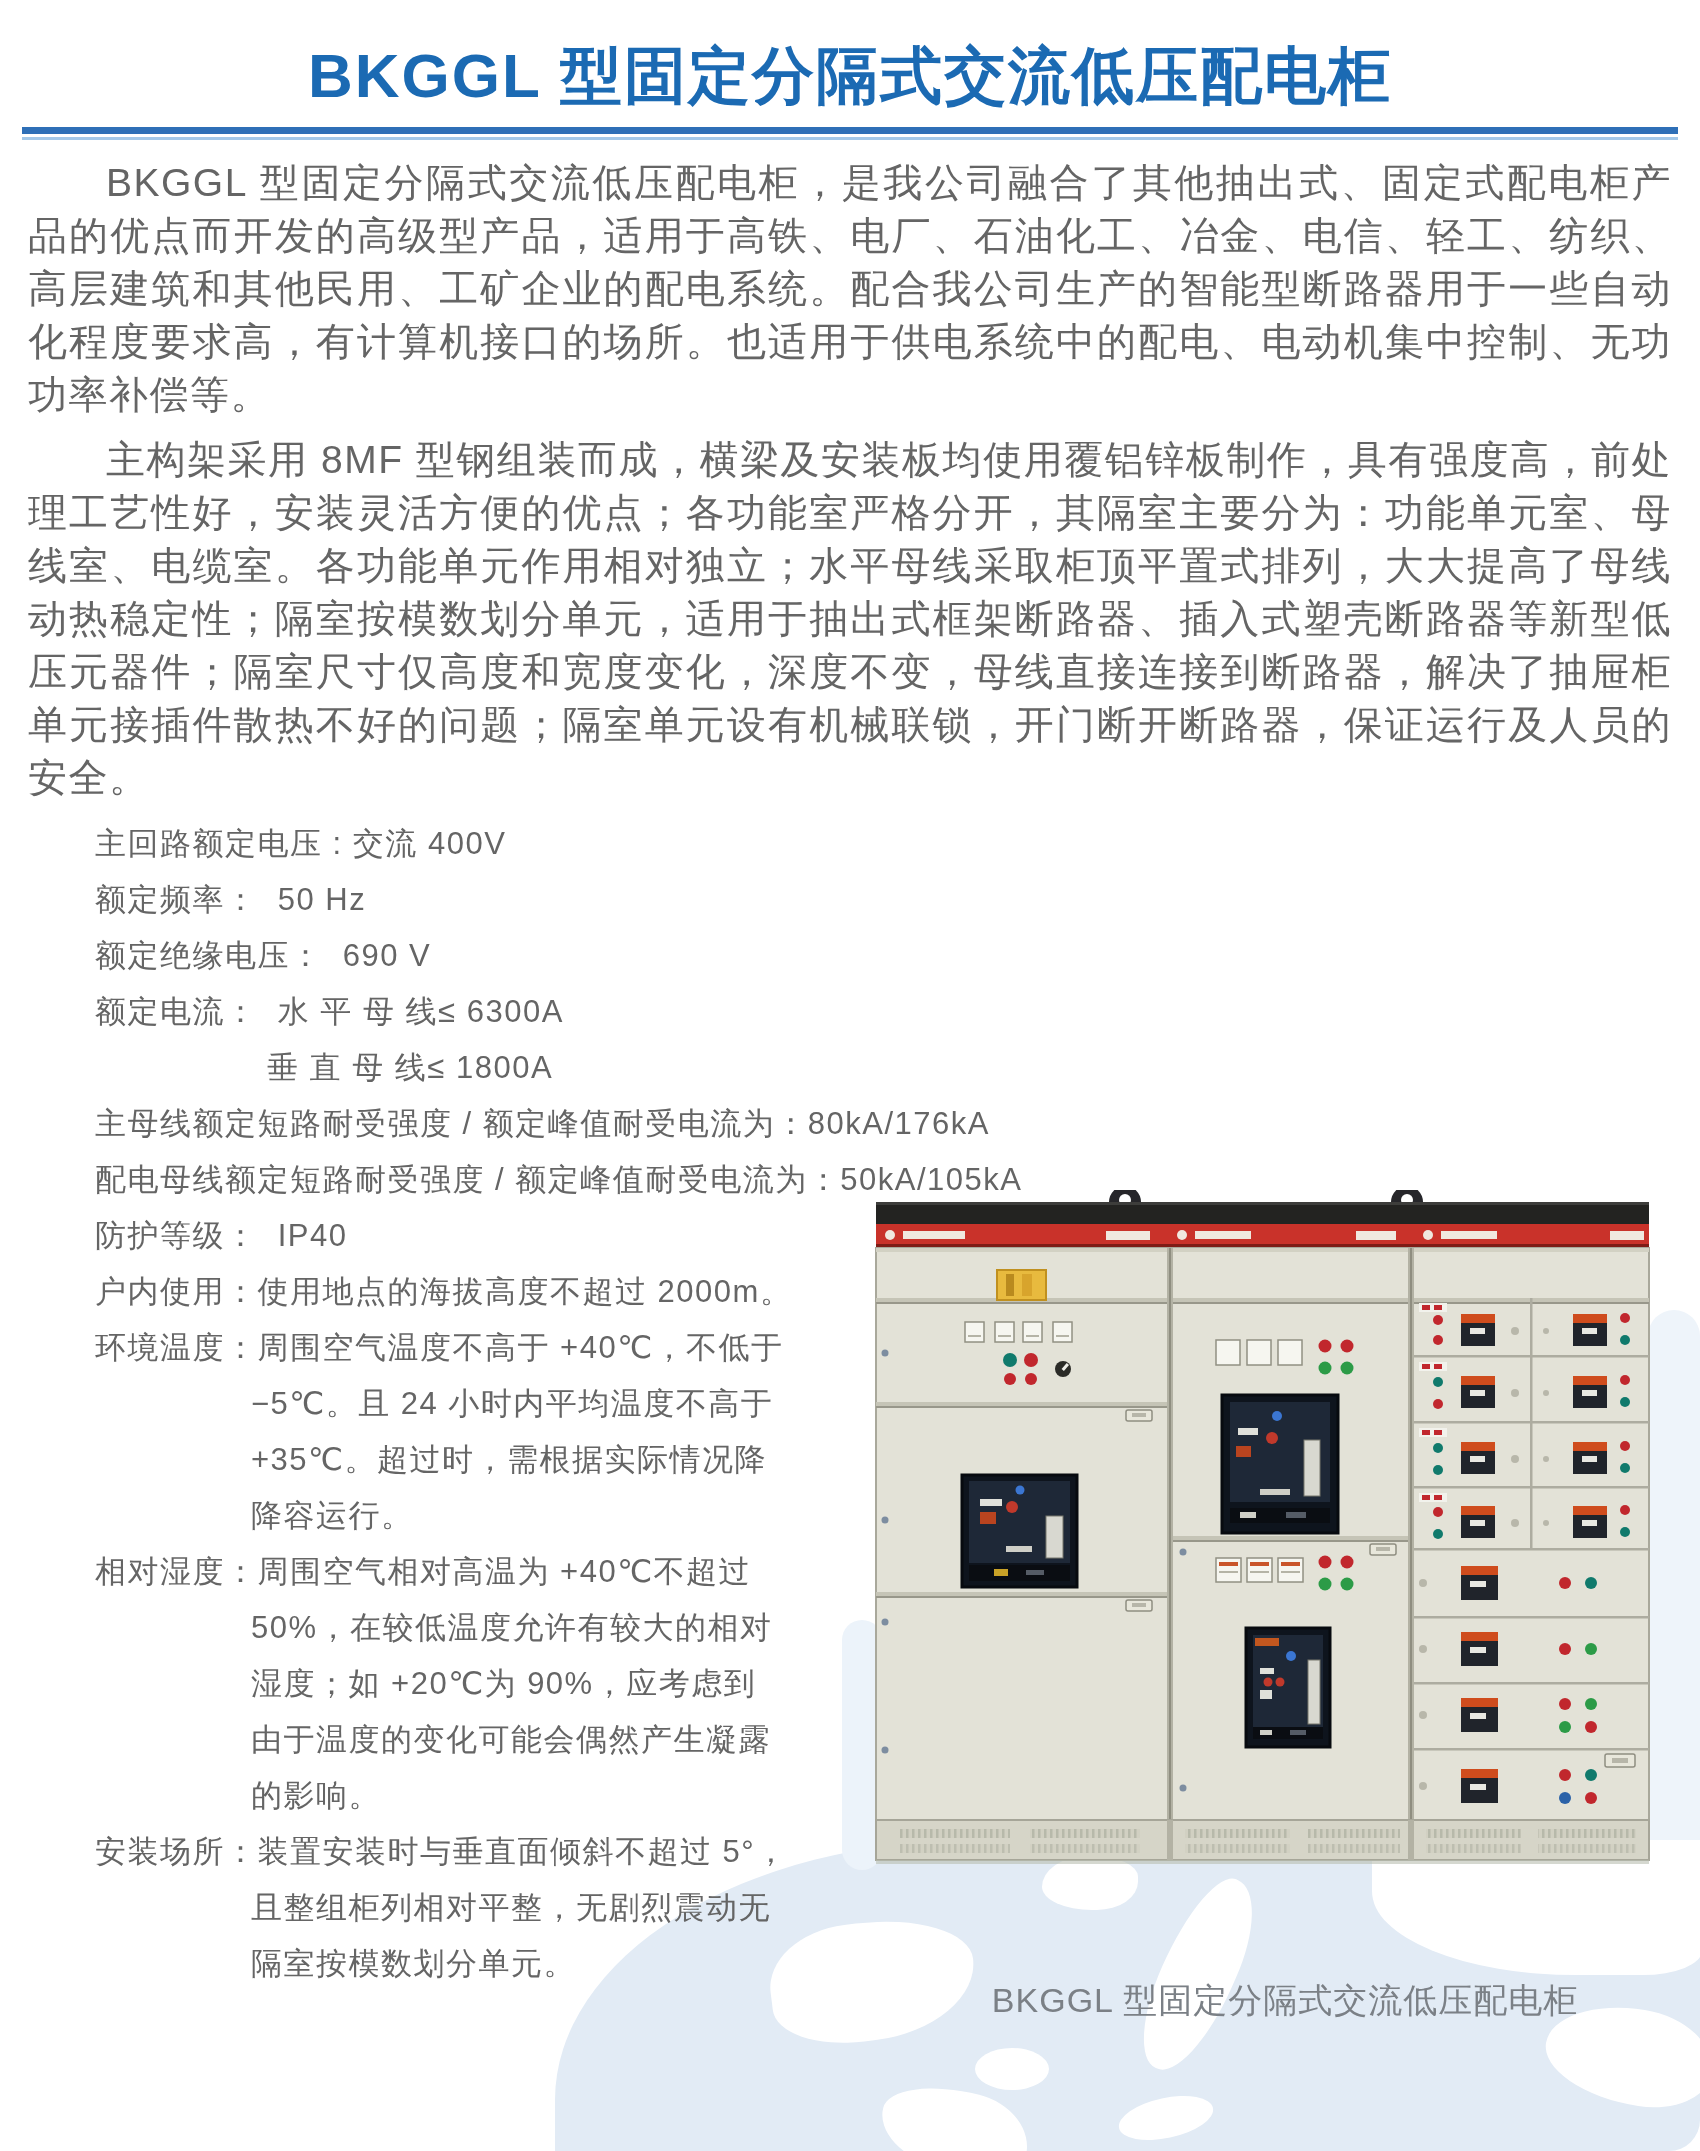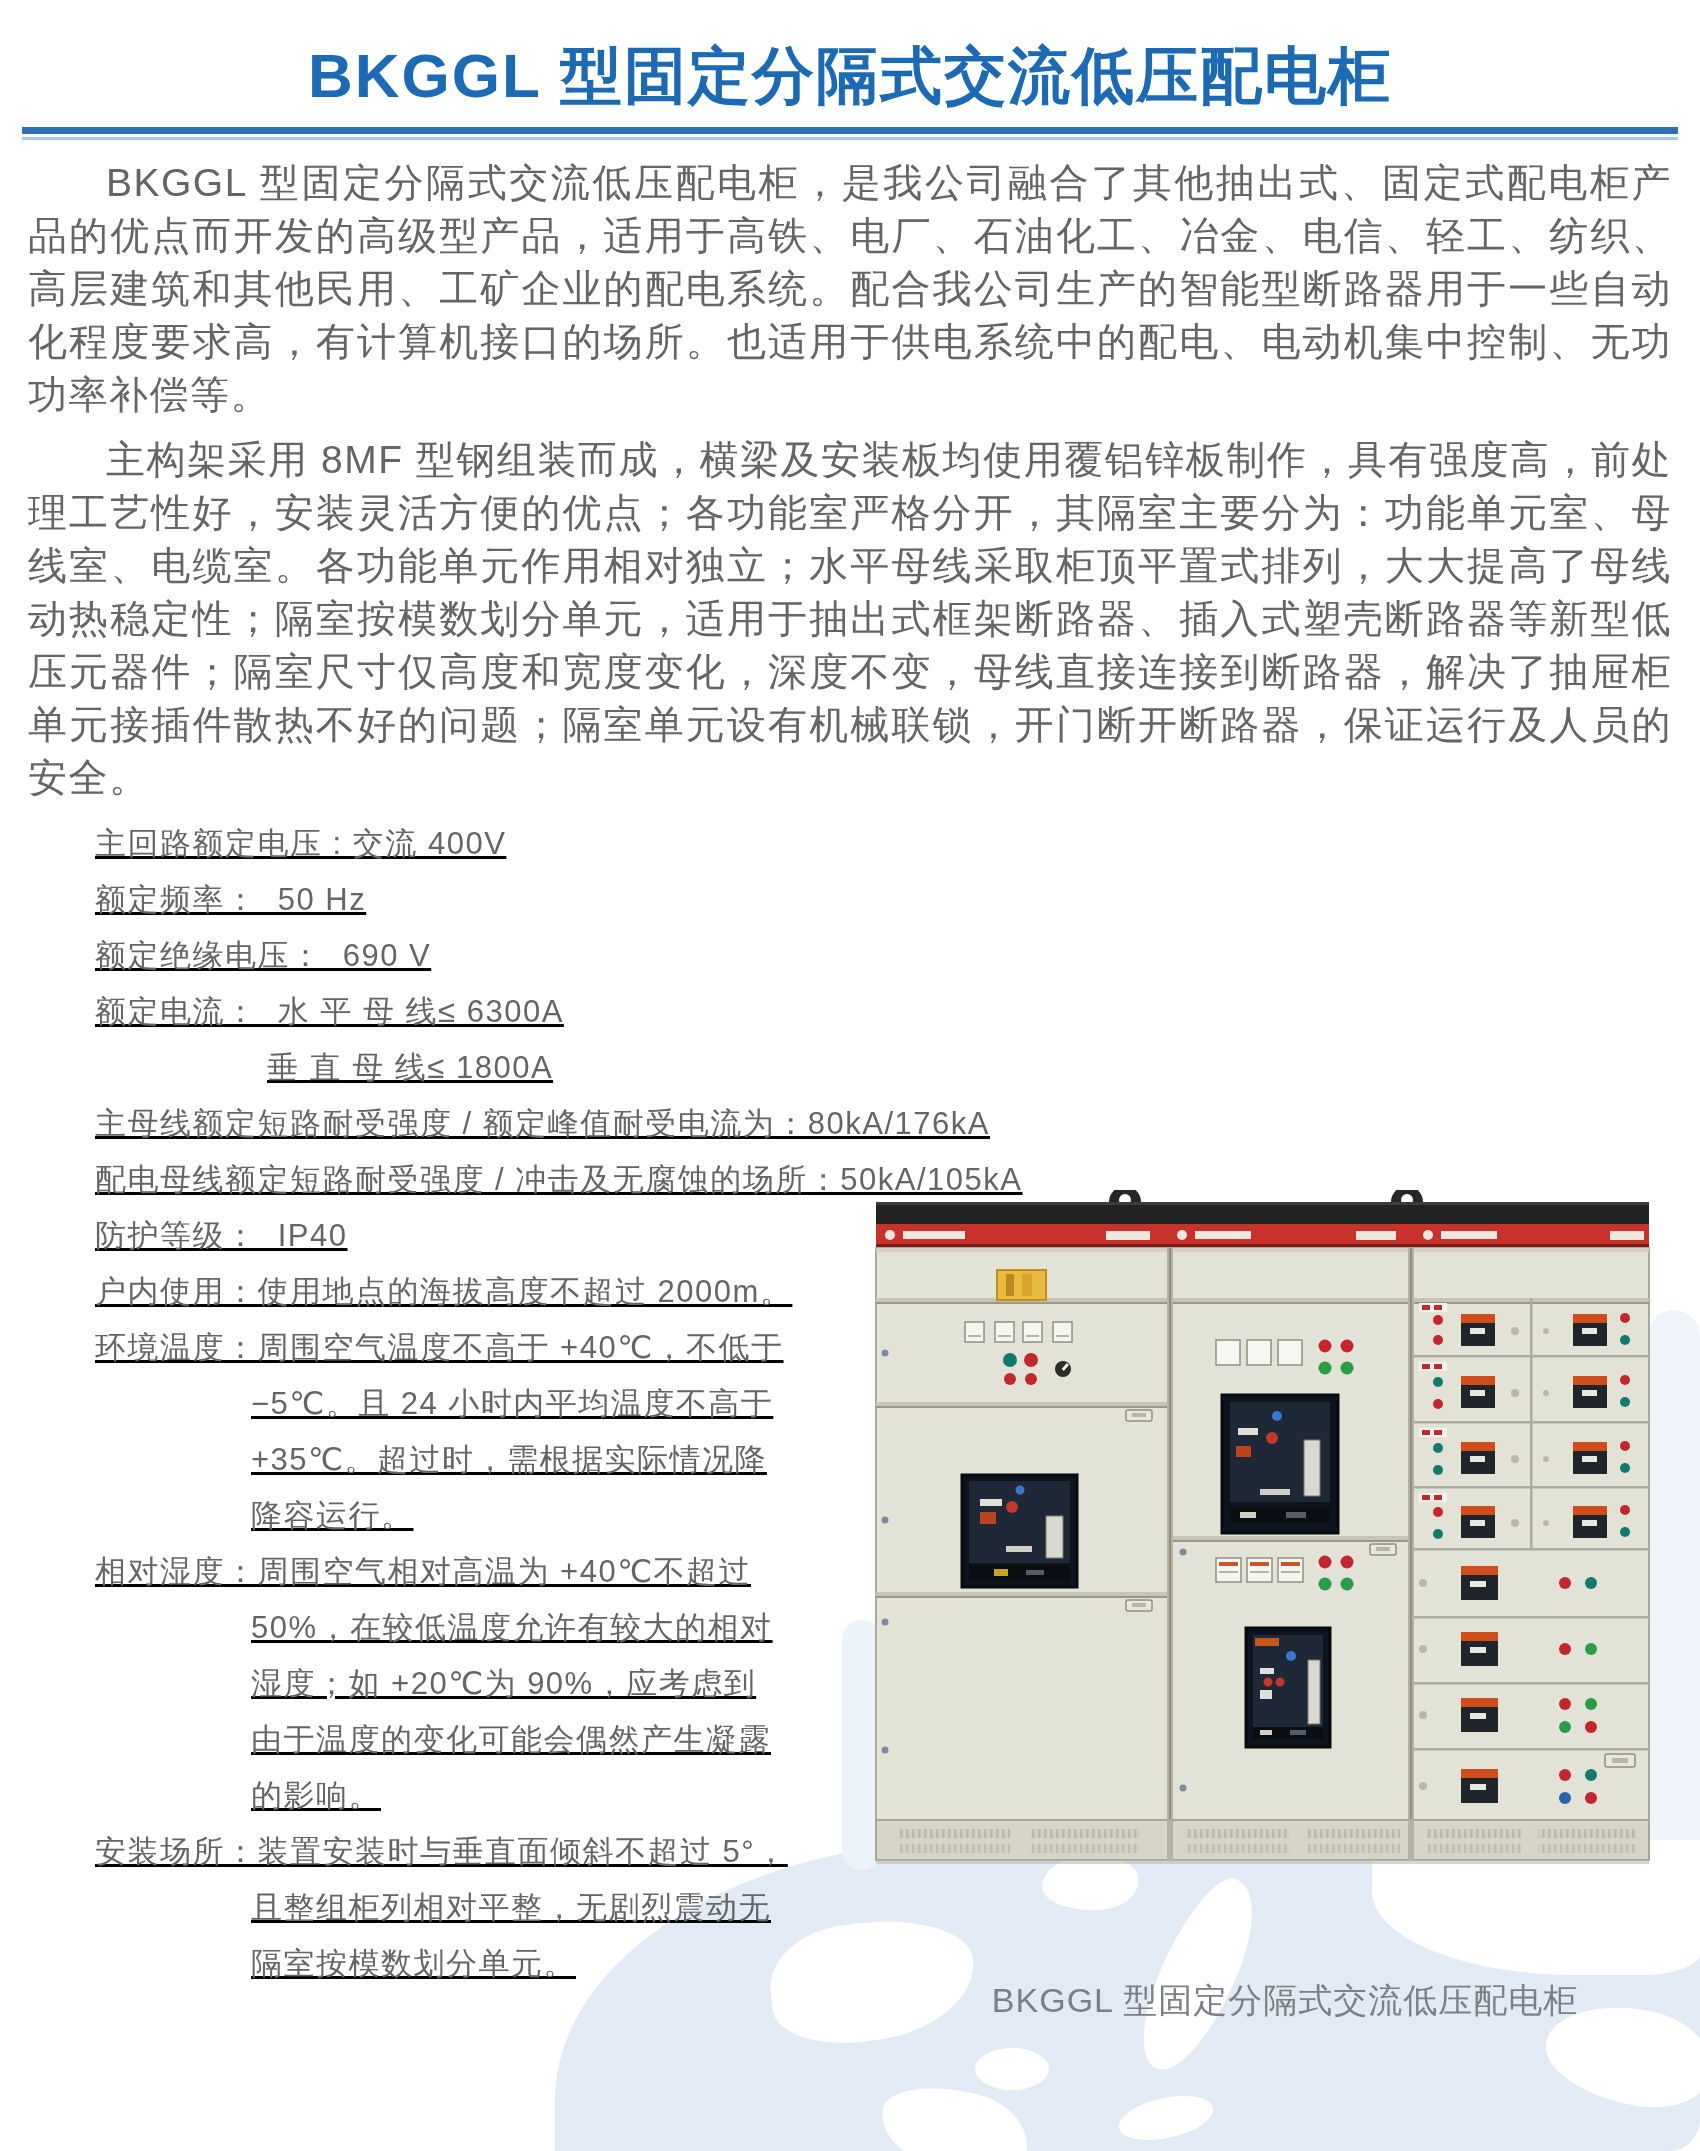--- a/index.html
+++ b/index.html
@@ -52,21 +52,21 @@
   .rule{position:absolute;left:22px;right:22px;top:127px;height:7px;background:var(--divider_blue);}
   .rule-light{position:absolute;left:22px;right:22px;top:137px;height:3px;background:var(--divider_light_blue);}
 
   
   .content{position:absolute;left:28px;right:28px;top:156px;}
   .para{
     margin:0 0 12px 0;font-size:39px;line-height:53px;
     color:var(--body_text_gray);letter-spacing:1.5px;
     text-indent:2em;text-align:justify;
   }
-  .specs{margin:8px 0 0 67px;text-decoration:underline;}
+  .specs{margin:8px 0 0 67px;}
   .spec{
     font-size:31px;line-height:56px;color:var(--body_text_gray);
     letter-spacing:1.5px;white-space:pre-wrap;
   }
   .spec.lv1{padding-left:172px;}
   .spec.lv2{padding-left:156px;}
 
   
   .photo{position:absolute;left:870px;top:1190px;width:790px;height:690px;}
   .caption{
@@ -101,21 +101,21 @@
         <p class="para">BKGGL 型固定分隔式交流低压配电柜，是我公司融合了其他抽出式、固定式配电柜产品的优点而开发的高级型产品，适用于高铁、电厂、石油化工、冶金、电信、轻工、纺织、高层建筑和其他民用、工矿企业的配电系统。配合我公司生产的智能型断路器用于一些自动化程度要求高，有计算机接口的场所。也适用于供电系统中的配电、电动机集中控制、无功功率补偿等。</p>
         <p class="para">主构架采用 8MF 型钢组装而成，横梁及安装板均使用覆铝锌板制作，具有强度高，前处理工艺性好，安装灵活方便的优点；各功能室严格分开，其隔室主要分为：功能单元室、母线室、电缆室。各功能单元作用相对独立；水平母线采取柜顶平置式排列，大大提高了母线动热稳定性；隔室按模数划分单元，适用于抽出式框架断路器、插入式塑壳断路器等新型低压元器件；隔室尺寸仅高度和宽度变化，深度不变，母线直接连接到断路器，解决了抽屉柜单元接插件散热不好的问题；隔室单元设有机械联锁，开门断开断路器，保证运行及人员的安全。</p>
       </div>
     <div id="specs" class="specs">
         <div class="spec lv0">主回路额定电压 : 交流 400V</div>
         <div class="spec lv0">额定频率：  50 Hz</div>
         <div class="spec lv0">额定绝缘电压：  690 V</div>
         <div class="spec lv0">额定电流：  水 平 母 线≤ 6300A</div>
         <div class="spec lv1">垂 直 母 线≤ 1800A</div>
         <div class="spec lv0">主母线额定短路耐受强度 / 额定峰值耐受电流为：80kA/176kA</div>
-        <div class="spec lv0">配电母线额定短路耐受强度 / 冲击及无腐蚀的场所：50kA/105kA</div>
+        <div class="spec lv0">配电母线额定短路耐受强度 / 额定峰值耐受电流为：50kA/105kA</div>
         <div class="spec lv0">防护等级：  IP40</div>
         <div class="spec lv0">户内使用：使用地点的海拔高度不超过 2000m。</div>
         <div class="spec lv0">环境温度：周围空气温度不高于 +40℃，不低于</div>
         <div class="spec lv2">−5℃。且 24 小时内平均温度不高于</div>
         <div class="spec lv2">+35℃。超过时，需根据实际情况降</div>
         <div class="spec lv2">降容运行。</div>
         <div class="spec lv0">相对湿度：周围空气相对高温为 +40℃不超过</div>
         <div class="spec lv2">50%，在较低温度允许有较大的相对</div>
         <div class="spec lv2">湿度；如 +20℃为 90%，应考虑到</div>
         <div class="spec lv2">由于温度的变化可能会偶然产生凝露</div>

